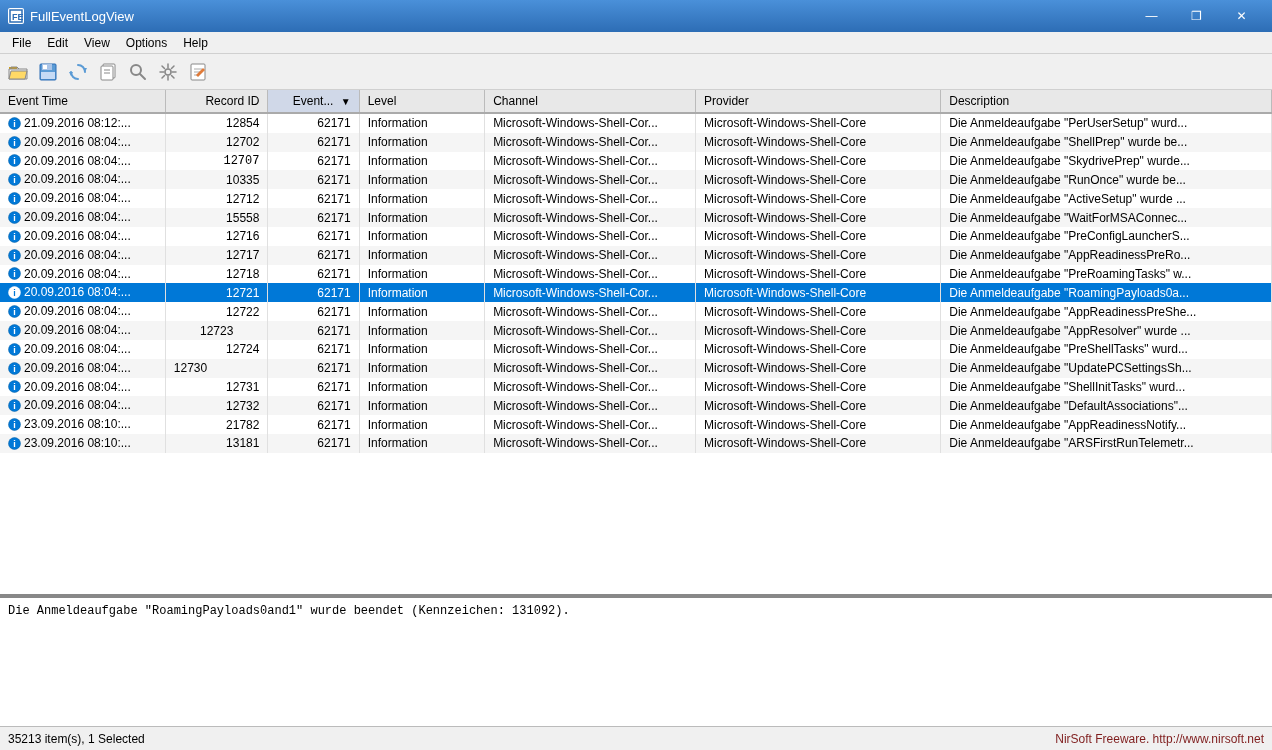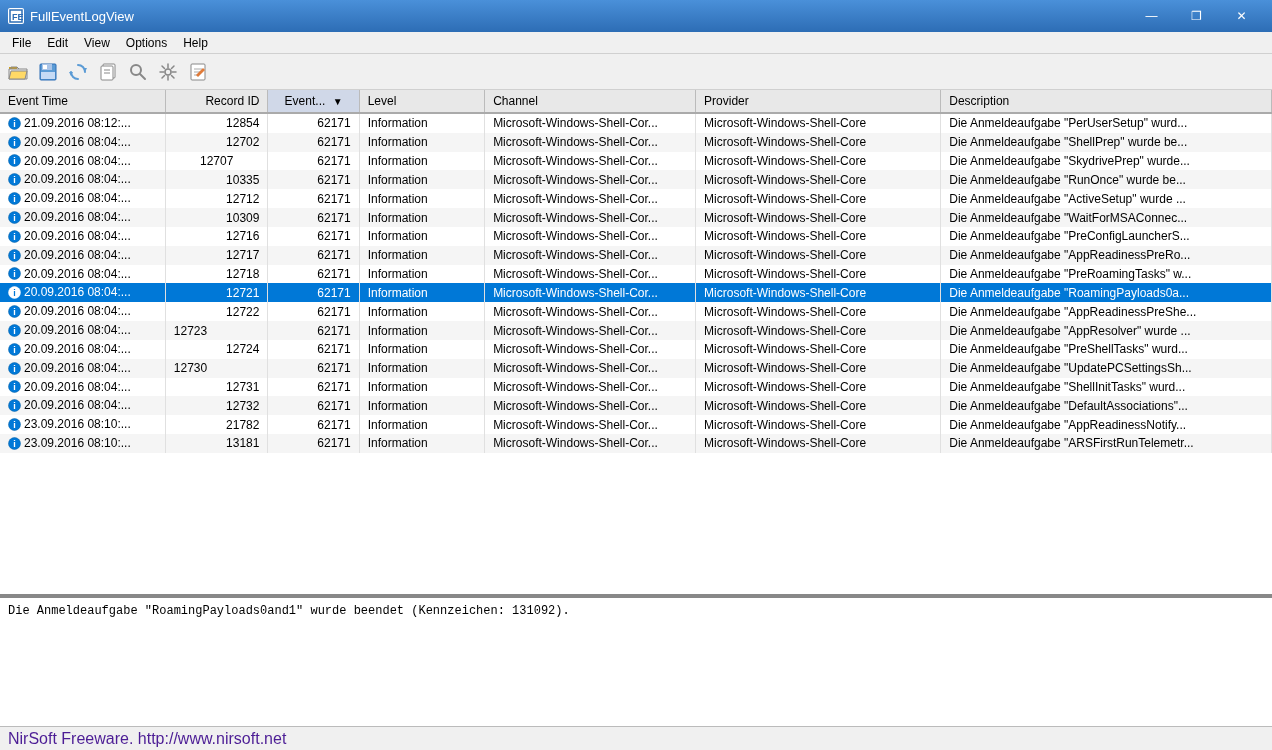--- a/index.html
+++ b/index.html
@@ -179,22 +179,22 @@
       display: flex;
       align-items: center;
       padding: 0 8px;
       font-size: 12px;
       z-index: 10;
     }
     #status-bar .status-left {
       flex: 1;
     }
     #status-bar .status-right {
-      color: #4c1d95;
-      font-size: 16px;
+      color: #7f1d1d;
+      font-size: 12px;
     }
 
     
     ::-webkit-scrollbar { width: 16px; height: 16px; }
     ::-webkit-scrollbar-track { background: #f0f0f0; }
     ::-webkit-scrollbar-thumb { background: #c0c0c0; border: 2px solid #f0f0f0; }
     ::-webkit-scrollbar-button { background: #e0e0e0; height: 16px; width: 16px; }
 
     .sort-arrow {
       display: inline-block;
@@ -290,21 +290,21 @@
     <div id="table-scroll">
       <table>
         <thead>
           <tr>
             <th style="width:145px">
               <span>Event Time</span>
             </th>
             <th style="width:90px; text-align:right">
               <span>Record ID</span>
             </th>
-            <th class="th-sorted" style="width:80px; text-align:center">
+            <th class="th-sorted" style="width:80px; text-align:right">
               <span>Event...</span>
               <span class="sort-arrow">▼</span>
             </th>
             <th style="width:110px">
               <span>Level</span>
             </th>
             <th style="width:185px">
               <span>Channel</span>
             </th>
             <th style="width:215px">
@@ -338,21 +338,21 @@
               <td>Information</td>
               <td style="max-width: 185px;">Microsoft-Windows-Shell-Cor...</td>
               <td style="max-width: 215px;">Microsoft-Windows-Shell-Core</td>
               <td style="max-width: 290px;">Die Anmeldeaufgabe "ShellPrep" wurde be...</td>
             </tr>
             <tr class="data-row">
               <td><span class="row-icon"><svg width="13" height="13" viewBox="0 0 13 13">
                     <circle cx="6.5" cy="6.5" r="6" fill="#0078d7" stroke="#005fa3" stroke-width="0.5"></circle>
                     <text x="6.5" y="10" text-anchor="middle" font-size="9" font-weight="bold" fill="white">i</text>
                   </svg></span>20.09.2016 08:04:...</td>
-              <td style="text-align: center;">12707</td>
+              <td style="text-align: right; font-family: Liberation Mono, monospace;">12707</td>
               <td style="text-align: right;">62171</td>
               <td>Information</td>
               <td style="max-width: 185px;">Microsoft-Windows-Shell-Cor...</td>
               <td style="max-width: 215px;">Microsoft-Windows-Shell-Core</td>
               <td style="max-width: 290px;">Die Anmeldeaufgabe "SkydrivePrep" wurde...</td>
             </tr>
             <tr class="data-row">
               <td><span class="row-icon"><svg width="13" height="13" viewBox="0 0 13 13">
                     <circle cx="6.5" cy="6.5" r="6" fill="#0078d7" stroke="#005fa3" stroke-width="0.5"></circle>
                     <text x="6.5" y="10" text-anchor="middle" font-size="9" font-weight="bold" fill="white">i</text>
@@ -374,21 +374,21 @@
               <td>Information</td>
               <td style="max-width: 185px;">Microsoft-Windows-Shell-Cor...</td>
               <td style="max-width: 215px;">Microsoft-Windows-Shell-Core</td>
               <td style="max-width: 290px;">Die Anmeldeaufgabe "ActiveSetup" wurde ...</td>
             </tr>
             <tr class="data-row">
               <td><span class="row-icon"><svg width="13" height="13" viewBox="0 0 13 13">
                     <circle cx="6.5" cy="6.5" r="6" fill="#0078d7" stroke="#005fa3" stroke-width="0.5"></circle>
                     <text x="6.5" y="10" text-anchor="middle" font-size="9" font-weight="bold" fill="white">i</text>
                   </svg></span>20.09.2016 08:04:...</td>
-              <td style="text-align: right;">10309</td>
+              <td style="text-align: right;">15558</td>
               <td style="text-align: right;">62171</td>
               <td>Information</td>
               <td style="max-width: 185px;">Microsoft-Windows-Shell-Cor...</td>
               <td style="max-width: 215px;">Microsoft-Windows-Shell-Core</td>
               <td style="max-width: 290px;">Die Anmeldeaufgabe "WaitForMSAConnec...</td>
             </tr>
             <tr class="data-row">
               <td><span class="row-icon"><svg width="13" height="13" viewBox="0 0 13 13">
                     <circle cx="6.5" cy="6.5" r="6" fill="#0078d7" stroke="#005fa3" stroke-width="0.5"></circle>
                     <text x="6.5" y="10" text-anchor="middle" font-size="9" font-weight="bold" fill="white">i</text>
@@ -446,21 +446,21 @@
               <td>Information</td>
               <td style="max-width: 185px;">Microsoft-Windows-Shell-Cor...</td>
               <td style="max-width: 215px;">Microsoft-Windows-Shell-Core</td>
               <td style="max-width: 290px;">Die Anmeldeaufgabe "AppReadinessPreShe...</td>
             </tr>
             <tr class="data-row">
               <td><span class="row-icon"><svg width="13" height="13" viewBox="0 0 13 13">
                     <circle cx="6.5" cy="6.5" r="6" fill="#0078d7" stroke="#005fa3" stroke-width="0.5"></circle>
                     <text x="6.5" y="10" text-anchor="middle" font-size="9" font-weight="bold" fill="white">i</text>
                   </svg></span>20.09.2016 08:04:...</td>
-              <td style="text-align: left;">12723</td>
+              <td style="text-align: center;">12723</td>
               <td style="text-align: right;">62171</td>
               <td>Information</td>
               <td style="max-width: 185px;">Microsoft-Windows-Shell-Cor...</td>
               <td style="max-width: 215px;">Microsoft-Windows-Shell-Core</td>
               <td style="max-width: 290px;">Die Anmeldeaufgabe "AppResolver" wurde ...</td>
             </tr>
             <tr class="data-row">
               <td><span class="row-icon"><svg width="13" height="13" viewBox="0 0 13 13">
                     <circle cx="6.5" cy="6.5" r="6" fill="#0078d7" stroke="#005fa3" stroke-width="0.5"></circle>
                     <text x="6.5" y="10" text-anchor="middle" font-size="9" font-weight="bold" fill="white">i</text>
@@ -536,14 +536,15 @@
       </table>
     </div>
   </div>
 
   <div id="detail-panel">
     <span>Die Anmeldeaufgabe "RoamingPayloads0and1" wurde beendet (Kennzeichen: 131092).</span>
   </div>
 </div>
 
 <div id="status-bar">
+  <span class="status-left">35213 item(s), 1 Selected</span>
   <span class="status-right">NirSoft Freeware.  http://www.nirsoft.net</span>
 </div>
 
 </body></html>

